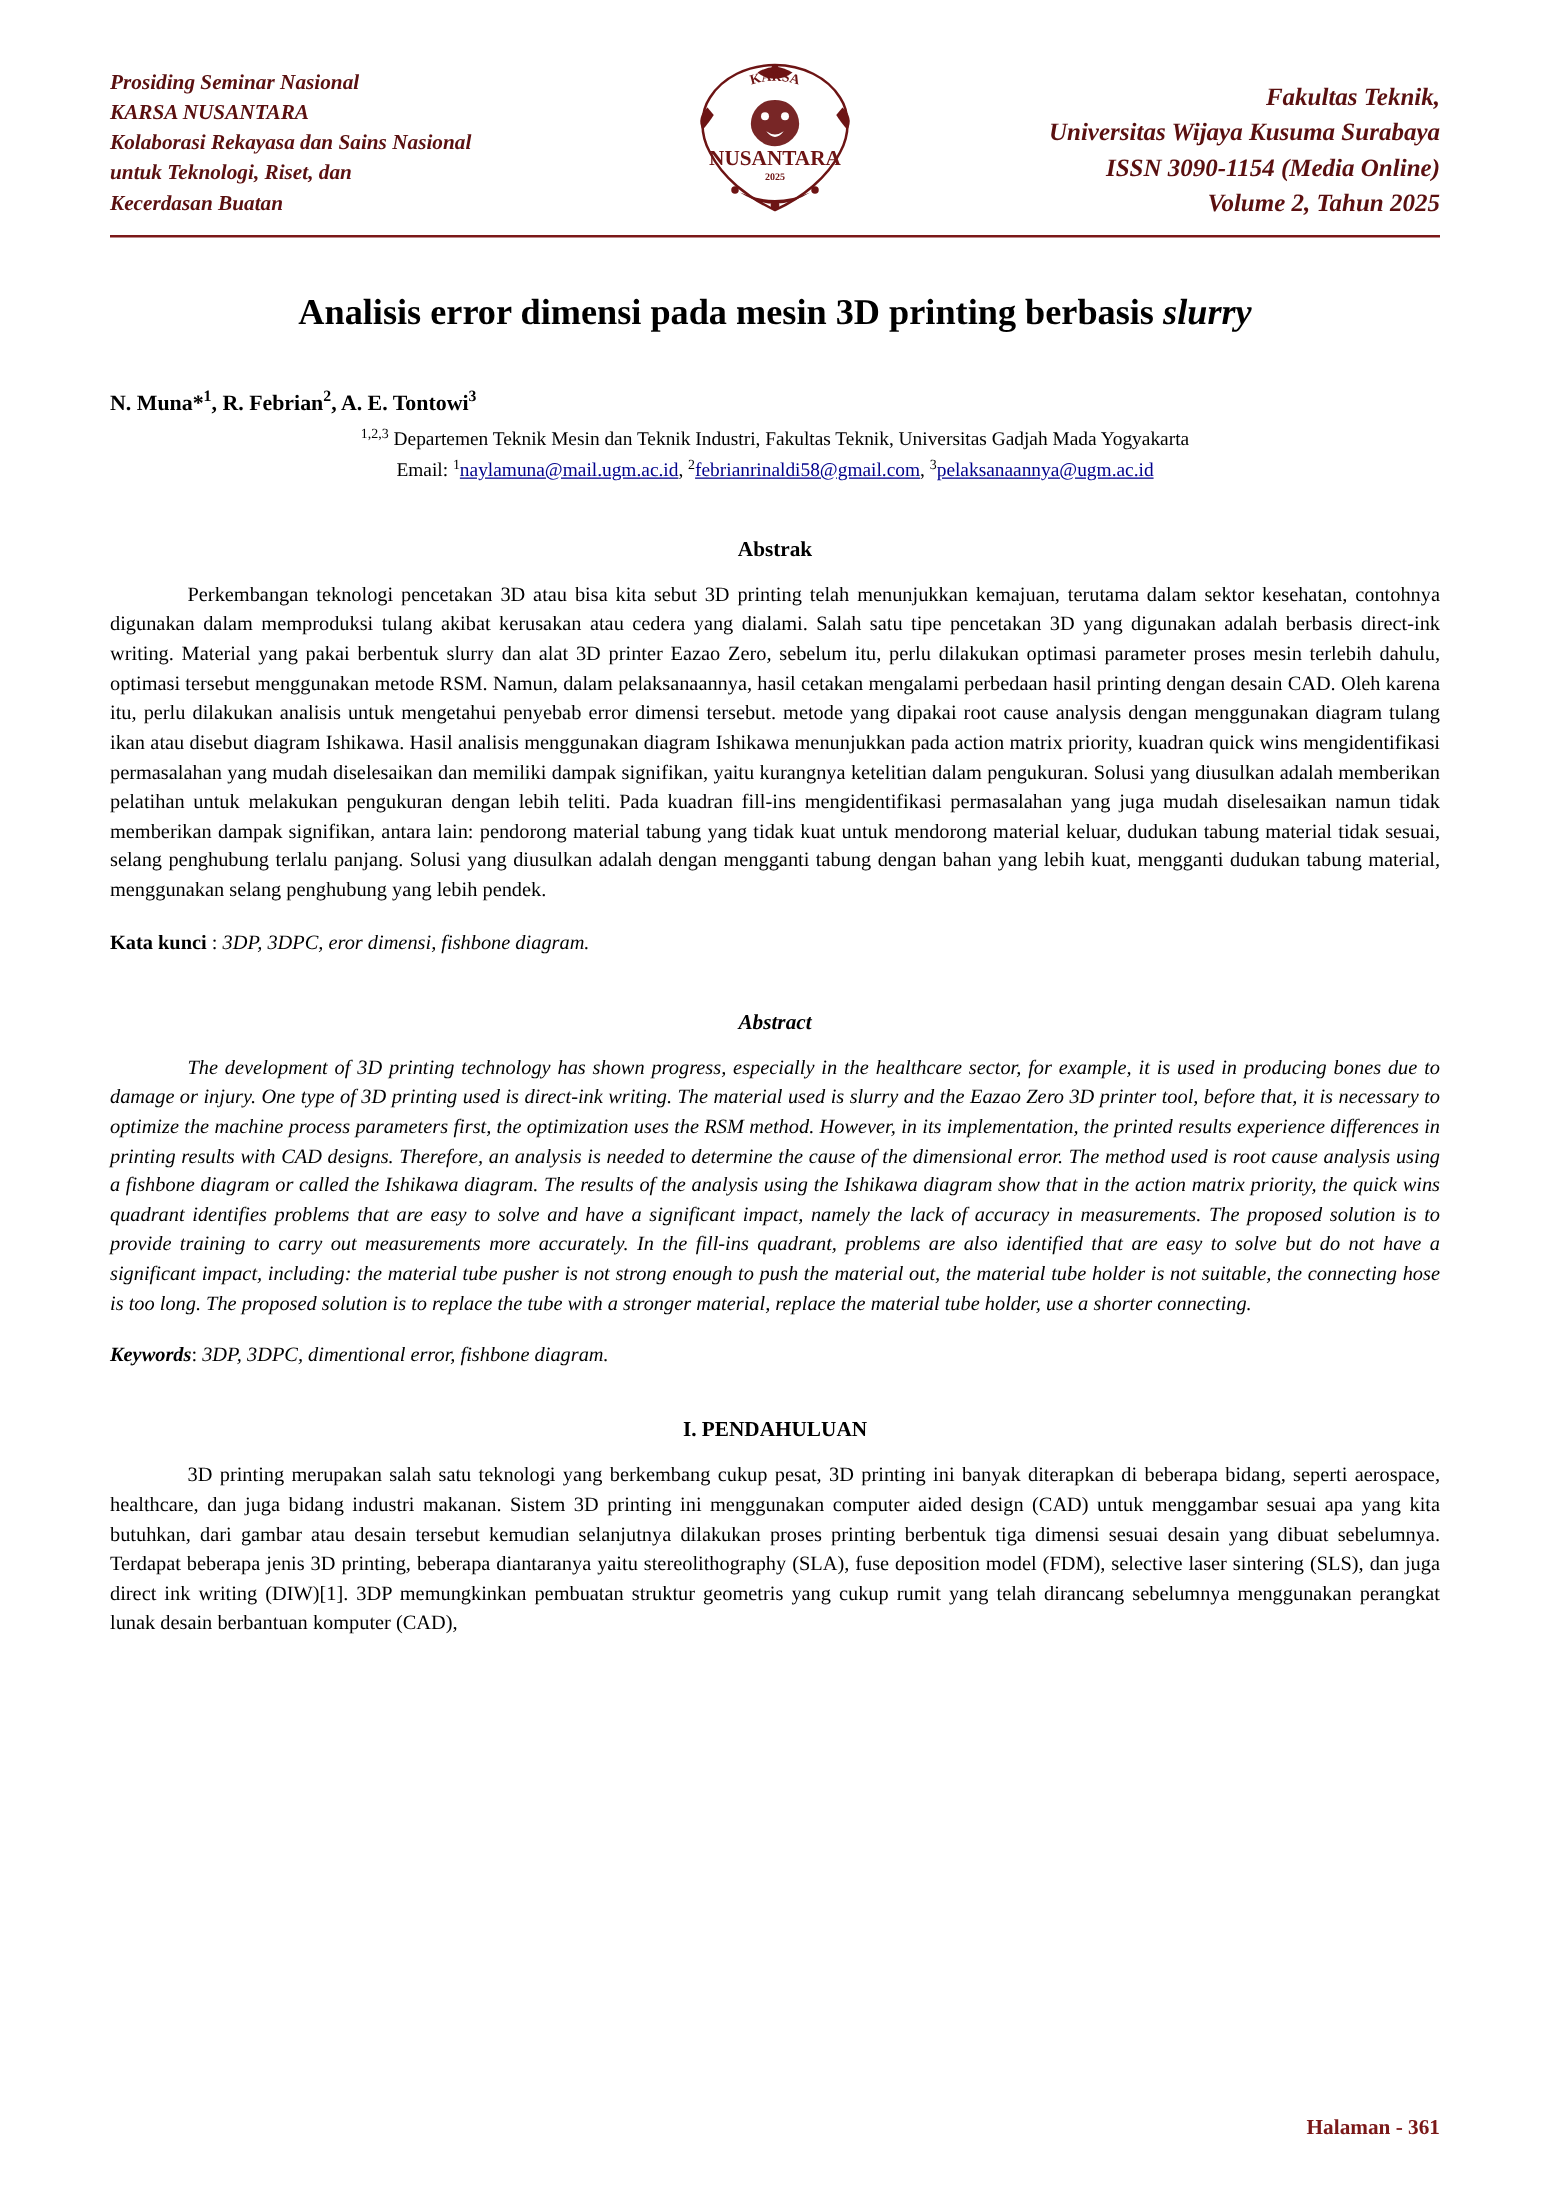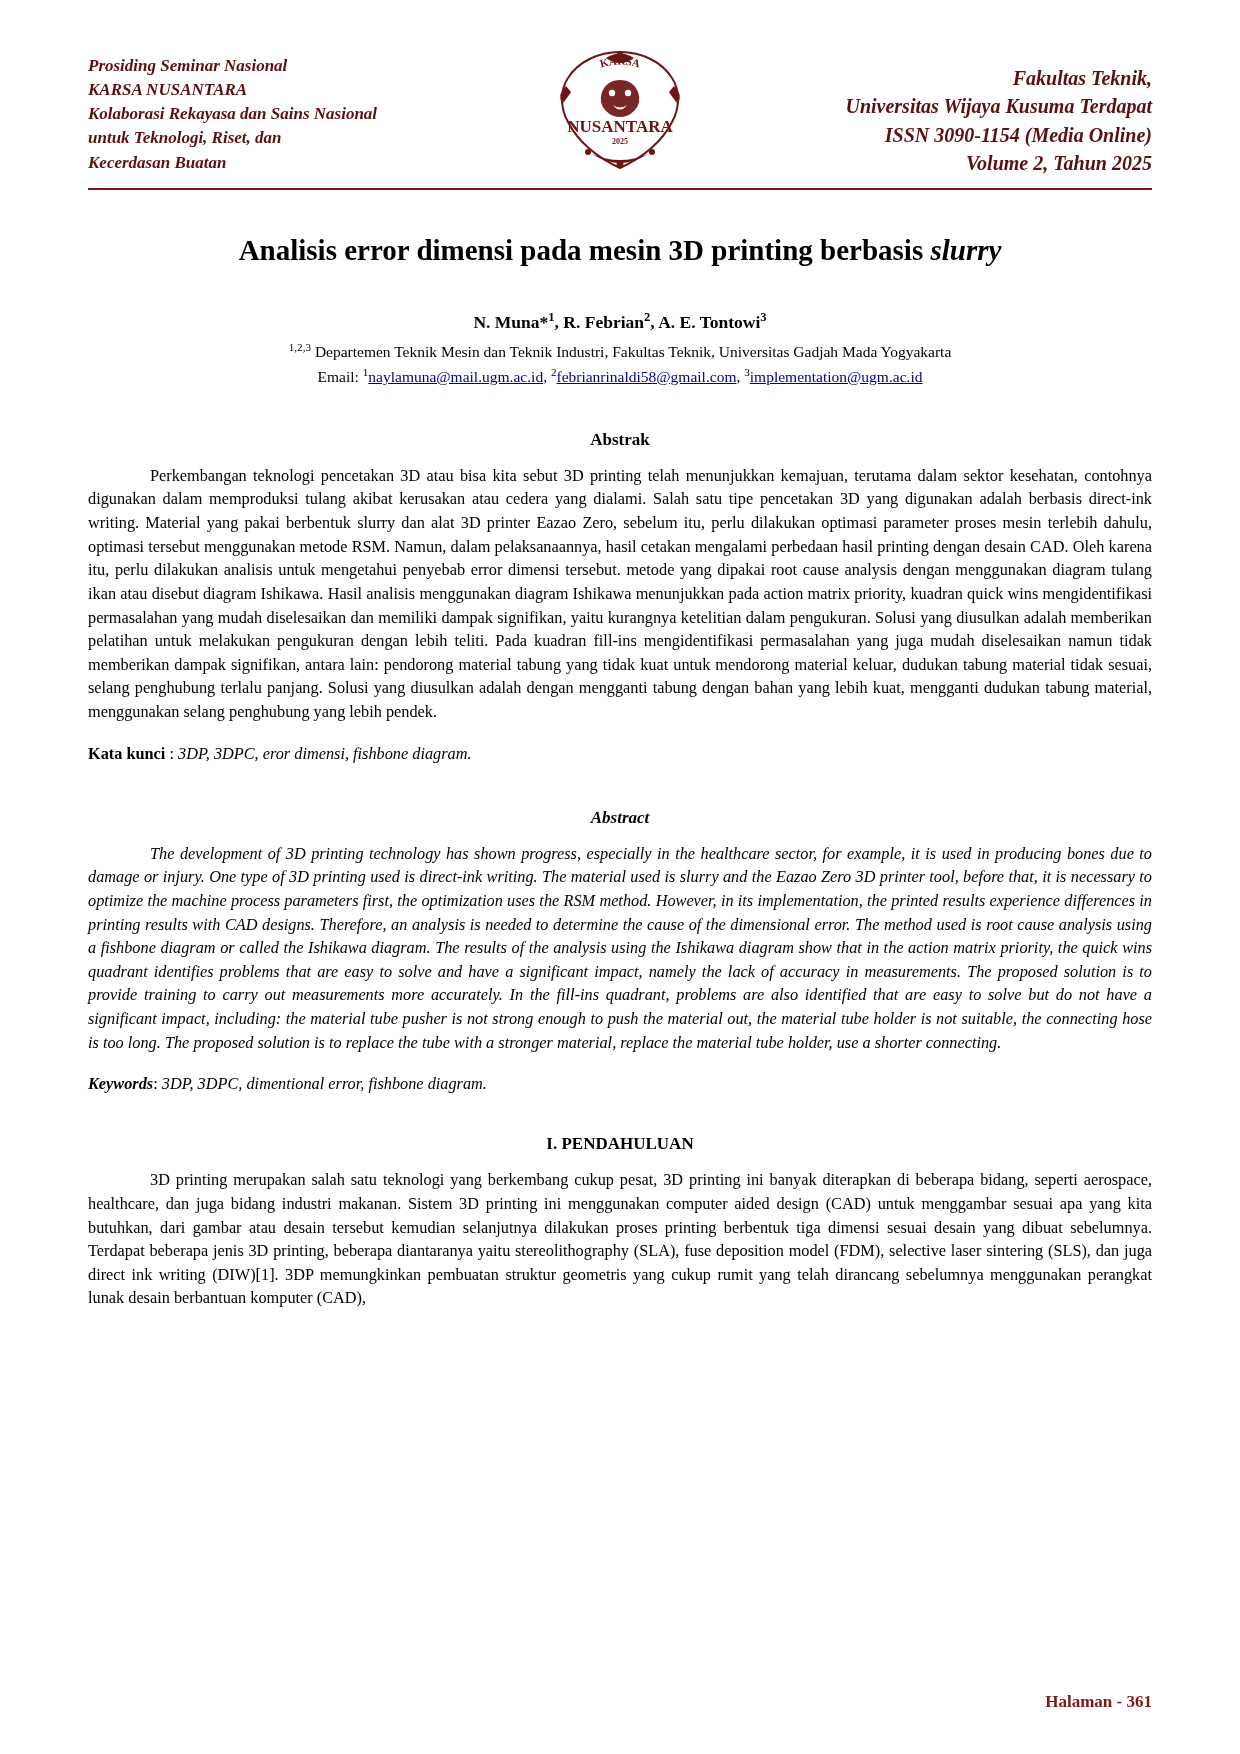--- a/index.html
+++ b/index.html
@@ -72,21 +72,21 @@
     text-align: center;
     font-size: 29px;
     font-weight: bold;
     margin: 42px 0 0 0;
     line-height: 1.25;
   }
   .title .it { font-style: italic; }
 
   
   .authors {
-    text-align: center;
+    text-align: left;
     font-size: 17.5px;
     font-weight: bold;
     margin-top: 42px;
   }
   .affil {
     text-align: center;
     font-size: 15.5px;
     margin-top: 6px;
     line-height: 1.45;
   }
@@ -206,35 +206,35 @@
             <textPath href="#arcTop" startOffset="50%">KARSA</textPath>
           </text>
           <text x="76" y="86" font-family="'Liberation Serif', serif" font-size="17" font-weight="bold" fill="#6d1414" text-anchor="middle">NUSANTARA</text>
           <text x="76" y="98" font-family="'Liberation Serif', serif" font-size="8" font-weight="bold" fill="#6d1414" text-anchor="middle">2025</text>
         </svg>
       </div>
     </div>
 
     <div class="mast-right">
       <div>Fakultas Teknik,</div>
-      <div>Universitas Wijaya Kusuma Terdapat</div>
+      <div>Universitas Wijaya Kusuma Surabaya</div>
       <div>ISSN 3090-1154 (Media Online)</div>
       <div>Volume 2, Tahun 2025</div>
     </div>
   </div>
 
   <hr class="mast-rule">
 
   <h1 class="title"><span>Analisis error dimensi pada mesin 3D printing berbasis </span><span class="it">slurry</span></h1>
 
   <div class="authors">
     N. Muna*<sup>1</sup>, R. Febrian<sup>2</sup>, A. E. Tontowi<sup>3</sup>
   </div>
   <div class="affil"><sup>1,2,3</sup><span> Departemen Teknik Mesin dan Teknik Industri, Fakultas Teknik, Universitas Gadjah Mada Yogyakarta</span></div>
-  <div class="email-line"><span>Email: </span><sup>1</sup><a href="#">naylamuna@mail.ugm.ac.id</a><span>, </span><sup>2</sup><a href="#">febrianrinaldi58@gmail.com</a><span>, </span><sup>3</sup><a href="#">implementation@ugm.ac.id</a></div>
+  <div class="email-line"><span>Email: </span><sup>1</sup><a href="#">naylamuna@mail.ugm.ac.id</a><span>, </span><sup>2</sup><a href="#">febrianrinaldi58@gmail.com</a><span>, </span><sup>3</sup><a href="#">pelaksanaannya@ugm.ac.id</a></div>
 
   <div class="sec-head">Abstrak</div>
   <p class="body">Perkembangan teknologi pencetakan 3D atau bisa kita sebut 3D printing telah menunjukkan kemajuan, terutama dalam sektor kesehatan, contohnya digunakan dalam memproduksi tulang akibat kerusakan atau cedera yang dialami. Salah satu tipe pencetakan 3D yang digunakan adalah berbasis direct-ink writing. Material yang pakai berbentuk slurry dan alat 3D printer Eazao Zero, sebelum itu, perlu dilakukan optimasi parameter proses mesin terlebih dahulu, optimasi tersebut menggunakan metode RSM. Namun, dalam pelaksanaannya, hasil cetakan mengalami perbedaan hasil printing dengan desain CAD. Oleh karena itu, perlu dilakukan analisis untuk mengetahui penyebab error dimensi tersebut. metode yang dipakai root cause analysis dengan menggunakan diagram tulang ikan atau disebut diagram Ishikawa. Hasil analisis menggunakan diagram Ishikawa menunjukkan pada action matrix priority, kuadran quick wins mengidentifikasi permasalahan yang mudah diselesaikan dan memiliki dampak signifikan, yaitu kurangnya ketelitian dalam pengukuran. Solusi yang diusulkan adalah memberikan pelatihan untuk melakukan pengukuran dengan lebih teliti. Pada kuadran fill-ins mengidentifikasi permasalahan yang juga mudah diselesaikan namun tidak memberikan dampak signifikan, antara lain: pendorong material tabung yang tidak kuat untuk mendorong material keluar, dudukan tabung material tidak sesuai, selang penghubung terlalu panjang. Solusi yang diusulkan adalah dengan mengganti tabung dengan bahan yang lebih kuat, mengganti dudukan tabung material, menggunakan selang penghubung yang lebih pendek.</p>
   <div class="kw"><b>Kata kunci</b><span> :  </span><span class="val">3DP, 3DPC, eror dimensi, fishbone diagram.</span></div>
 
   <div class="sec-head italic">Abstract</div>
   <p class="body it">The development of 3D printing technology has shown progress, especially in the healthcare sector, for example, it is used in producing bones due to damage or injury. One type of 3D printing used is direct-ink writing. The material used is slurry and the Eazao Zero 3D printer tool, before that, it is necessary to optimize the machine process parameters first, the optimization uses the RSM method. However, in its implementation, the printed results experience differences in printing results with CAD designs. Therefore, an analysis is needed to determine the cause of the dimensional error. The method used is root cause analysis using a fishbone diagram or called the Ishikawa diagram. The results of the analysis using the Ishikawa diagram show that in the action matrix priority, the quick wins quadrant identifies problems that are easy to solve and have a significant impact, namely the lack of accuracy in measurements. The proposed solution is to provide training to carry out measurements more accurately. In the fill-ins quadrant, problems are also identified that are easy to solve but do not have a significant impact, including: the material tube pusher is not strong enough to push the material out, the material tube holder is not suitable, the connecting hose is too long. The proposed solution is to replace the tube with a stronger material, replace the material tube holder, use a shorter connecting.</p>
   <div class="kw en"><b>Keywords</b><span>: </span><span class="val">3DP, 3DPC, dimentional error, fishbone diagram.</span></div>
 
   <div class="chap-head">I. PENDAHULUAN</div>

